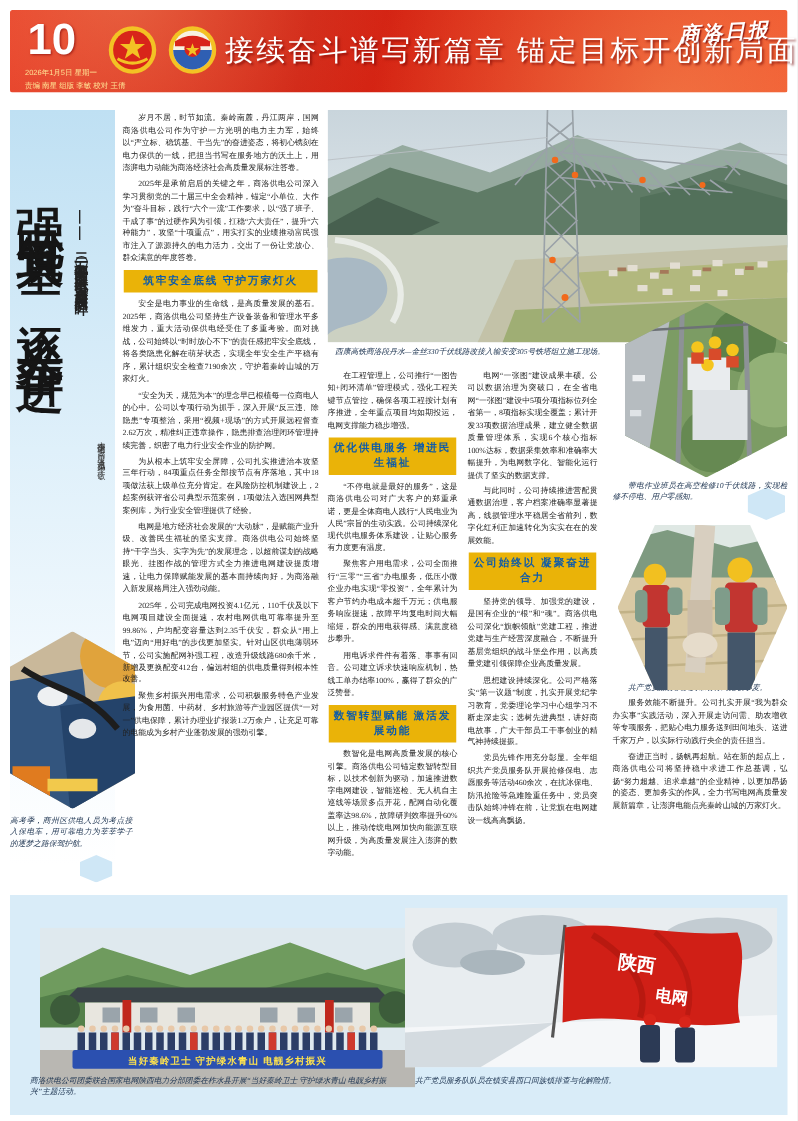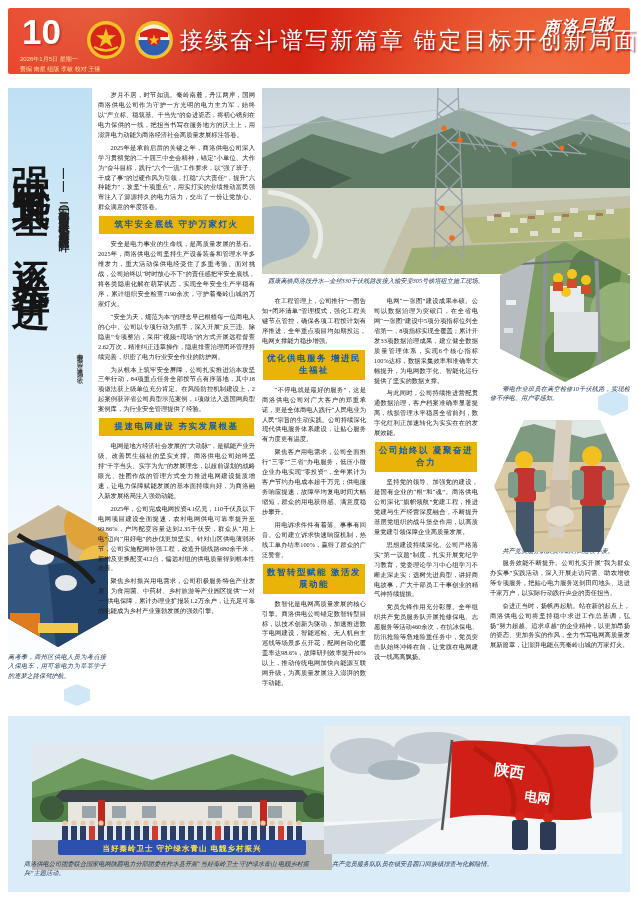--- a/index.html
+++ b/index.html
@@ -241,21 +241,20 @@
   <div class="hex-decor" style="left:598px;top:390px;width:30px;height:26px;"></div>
   <div class="hex-decor" style="left:64px;top:684px;width:26px;height:22px;"></div>
 
   <div class="col col1">
       <div class="para">岁月不居，时节如流。秦岭南麓，丹江两岸，国网商洛供电公司作为守护一方光明的电力主力军，始终以“严立标、稳筑基、干当先”的奋进姿态，将初心镌刻在电力保供的一线，把担当书写在服务地方的沃土上，用澎湃电力动能为商洛经济社会高质量发展标注答卷。</div>
       <div class="para">2025年是承前启后的关键之年，商洛供电公司深入学习贯彻党的二十届三中全会精神，锚定“小单位、大作为”奋斗目标，践行“六个一流”工作要求，以“强了班子、干成了事”的过硬作风为引领，扛稳“六大责任”，提升“六种能力”，攻坚“十项重点”，用实打实的业绩推动富民强市注入了源源持久的电力活力，交出了一份让党放心、群众满意的年度答卷。</div>
       <div class="sec-head">筑牢安全底线  守护万家灯火</div>
       <div class="para">安全是电力事业的生命线，是高质量发展的基石。2025年，商洛供电公司坚持生产设备装备和管理水平多维发力，重大活动保供电经受住了多重考验。面对挑战，公司始终以“时时放心不下”的责任感把牢安全底线，将各类隐患化解在萌芽状态，实现全年安全生产平稳有序，累计组织安全检查7190余次，守护着秦岭山城的万家灯火。</div>
       <div class="para">“安全为天，规范为本”的理念早已根植每一位商电人的心中。公司以专项行动为抓手，深入开展“反三违、除隐患”专项整治，采用“视频+现场”的方式开展远程督查2.62万次，精准纠正违章操作，隐患排查治理闭环管理持续完善，织密了电力行业安全作业的防护网。</div>
       <div class="para">为从根本上筑牢安全屏障，公司扎实推进治本攻坚三年行动，84项重点任务全部按节点有序落地，其中18项做法获上级单位充分肯定。在风险防控机制建设上，2起案例获评省公司典型示范案例，1项做法入选国网典型案例库，为行业安全管理提供了经验。</div>
-      <div class="sec-head">提速电网建设  夯实发展根基</div>
       <div class="para">电网是地方经济社会发展的“大动脉”，是赋能产业升级、改善民生福祉的坚实支撑。商洛供电公司始终坚持“干字当头、实字为先”的发展理念，以超前谋划的战略眼光、挂图作战的管理方式全力推进电网建设提质增速，让电力保障赋能发展的基本面持续向好，为商洛融入新发展格局注入强劲动能。</div>
       <div class="para">2025年，公司完成电网投资4.1亿元，110千伏及以下电网项目建设全面提速，农村电网供电可靠率提升至99.86%，户均配变容量达到2.35千伏安，群众从“用上电”迈向“用好电”的步伐更加坚实。针对山区供电薄弱环节，公司实施配网补强工程，改造升级线路680余千米，新增及更换配变412台，偏远村组的供电质量得到根本性改善。</div>
       <div class="para">聚焦乡村振兴用电需求，公司积极服务特色产业发展，为食用菌、中药材、乡村旅游等产业园区提供“一对一”供电保障，累计办理业扩报装1.2万余户，让充足可靠的电能成为乡村产业蓬勃发展的强劲引擎。</div>
     </div>
   <div class="col col2">
       <div class="para">在工程管理上，公司推行“一图告知+闭环清单”管理模式，强化工程关键节点管控，确保各项工程按计划有序推进，全年重点项目均如期投运，电网支撑能力稳步增强。</div>
       <div class="sec-head">优化供电服务  增进民生福祉</div>
       <div class="para">“不停电就是最好的服务”，这是商洛供电公司对广大客户的郑重承诺，更是全体商电人践行“人民电业为人民”宗旨的生动实践。公司持续深化现代供电服务体系建设，让贴心服务有力度更有温度。</div>
       <div class="para">聚焦客户用电需求，公司全面推行“三零”“三省”办电服务，低压小微企业办电实现“零投资”，全年累计为客户节约办电成本超千万元；供电服务响应提速，故障平均复电时间大幅缩短，群众的用电获得感、满意度稳步攀升。</div>
       <div class="para">用电诉求件件有着落、事事有回音。公司建立诉求快速响应机制，热线工单办结率100%，赢得了群众的广泛赞誉。</div>

